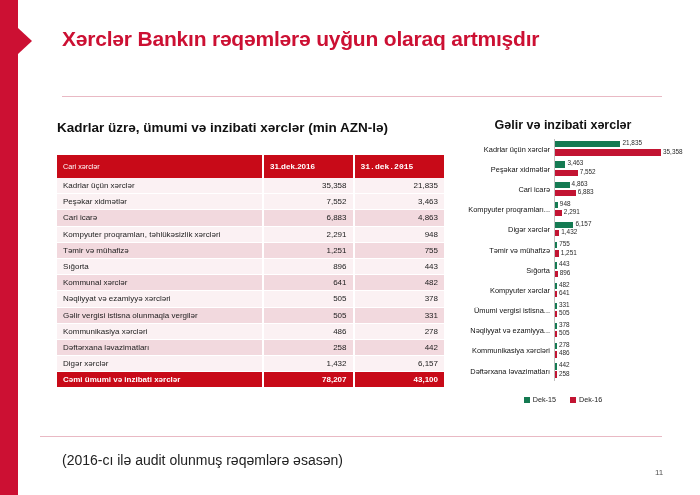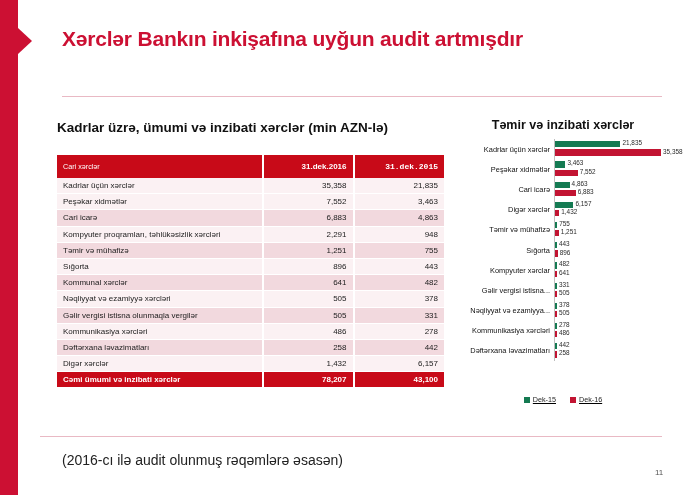--- a/index.html
+++ b/index.html
@@ -46,21 +46,21 @@
   #expense-table col.c-num{width:90.5px;}
   #expense-table th{
     background:#c80a18;color:#ffffff;
     font-size:7.6px;font-weight:bold;
     padding:7px 6px;
     border-right:2px solid #ffffff;
   }
   #expense-table th.th-label{
     text-align:left;font-weight:normal;font-size:7.2px;
   }
-  #expense-table th.th-num{text-align:right;font-size:8px;}
+  #expense-table th.th-num{text-align:left;font-size:8px;}
   #expense-table th:last-child{border-right:none;font-family:Liberation Mono, monospace;}
   #expense-table td{
     font-size:8px;color:#1c1c1c;
     padding:3.1px 6px;
     border-right:2px solid #ffffff;
     border-bottom:1px solid #ffffff;
   }
   #expense-table td:last-child{border-right:none;}
   #expense-table td.cell-label{text-align:left;}
   #expense-table td.cell-num{text-align:right;}
@@ -98,21 +98,20 @@
   .bar.bar-a{top:2.2px;background:#147a52;}
   .bar.bar-b{top:10.4px;background:#c21432;}
   .bar-val{
     position:absolute;font-size:6.4px;color:#2b2b2b;white-space:nowrap;
   }
   .bar-val.v-a{top:0.3px;}
   .bar-val.v-b{top:8.6px;}
   #chart-legend{
     display:flex;justify-content:center;gap:14px;
     margin-top:6px;
-    text-decoration:underline;
   }
   .legend-item{display:flex;align-items:center;gap:3px;font-size:7.2px;color:#222;}
   .legend-swatch{width:6px;height:6px;display:inline-block;}
   
   #footer-rule{
     position:absolute;left:40px;top:436px;width:622px;height:1px;
     background:#e9b9c4;
   }
   #footnote{
     position:absolute;left:62px;top:452px;
@@ -122,21 +121,21 @@
     position:absolute;left:655px;top:468px;
     font-size:8px;color:#555;
   }
 </style>
 </head>
 <body>
 
 <div id="left-rail"></div>
 <div id="rail-chevron"></div>
 
-<div id="slide-title">Xərclər Bankın inkişafına uyğun audit artmışdır</div>
+<div id="slide-title">Xərclər Bankın rəqəmlərə uyğun olaraq artmışdır</div>
 <div id="title-rule"></div>
 
 <div id="table-title">Kadrlar üzrə, ümumi və inzibati xərclər (min AZN-lə)</div>
 
 <table id="expense-table">
   <colgroup>
     <col class="c-label">
       <col class="c-num">
       <col class="c-num">
   </colgroup>
@@ -210,21 +209,21 @@
       </tr>
       <tr class="row-total">
         <td class="cell-label">Cəmi ümumi və inzibati xərclər</td>
         <td class="cell-num">78,207</td>
         <td class="cell-num">43,100</td>
       </tr>
     </tbody>
 </table>
 
 <div id="chart-panel">
-  <div id="chart-title">Təmir və inzibati xərclər</div>
+  <div id="chart-title">Gəlir və inzibati xərclər</div>
   <div id="chart-plot">
       <div class="chart-row">
         <div class="cat-label">Kadrlar üçün xərclər</div>
         <div class="bars">
           <div class="bar bar-a" style="width: 65.4593px; background: rgb(20, 122, 82);"></div>
           <span class="bar-val v-a" style="left: 67.4593px;">21,835</span>
           <div class="bar bar-b" style="width: 106px; background: rgb(194, 20, 50);"></div>
           <span class="bar-val v-b" style="left: 108px;">35,358</span>
         </div>
       </div>
@@ -240,20 +239,29 @@
       <div class="chart-row">
         <div class="cat-label">Cari icarə</div>
         <div class="bars">
           <div class="bar bar-a" style="width: 14.5788px; background: rgb(20, 122, 82);"></div>
           <span class="bar-val v-a" style="left: 16.5788px;">4,863</span>
           <div class="bar bar-b" style="width: 20.6346px; background: rgb(194, 20, 50);"></div>
           <span class="bar-val v-b" style="left: 22.6346px;">6,883</span>
         </div>
       </div>
       <div class="chart-row">
+        <div class="cat-label">Kompyuter proqramları...</div>
+        <div class="bars">
+          <div class="bar bar-a" style="width: 2.84202px; background: rgb(20, 122, 82);"></div>
+          <span class="bar-val v-a" style="left: 4.84202px;">948</span>
+          <div class="bar bar-b" style="width: 6.86821px; background: rgb(194, 20, 50);"></div>
+          <span class="bar-val v-b" style="left: 8.86821px;">2,291</span>
+        </div>
+      </div>
+      <div class="chart-row">
         <div class="cat-label">Digər xərclər</div>
         <div class="bars">
           <div class="bar bar-a" style="width: 18.4581px; background: rgb(20, 122, 82);"></div>
           <span class="bar-val v-a" style="left: 20.4581px;">6,157</span>
           <div class="bar bar-b" style="width: 4.293px; background: rgb(194, 20, 50);"></div>
           <span class="bar-val v-b" style="left: 6.293px;">1,432</span>
         </div>
       </div>
       <div class="chart-row">
         <div class="cat-label">Təmir və mühafizə</div>
@@ -276,21 +284,21 @@
       <div class="chart-row">
         <div class="cat-label">Kompyuter xərclar</div>
         <div class="bars">
           <div class="bar bar-a" style="width: 2px; background: rgb(20, 122, 82);"></div>
           <span class="bar-val v-a" style="left: 4px;">482</span>
           <div class="bar bar-b" style="width: 2px; background: rgb(194, 20, 50);"></div>
           <span class="bar-val v-b" style="left: 4px;">641</span>
         </div>
       </div>
       <div class="chart-row">
-        <div class="cat-label">Gəlir vergisi istisna...</div>
+        <div class="cat-label">Ümumi vergisi istisna...</div>
         <div class="bars">
           <div class="bar bar-a" style="width: 2px; background: rgb(20, 122, 82);"></div>
           <span class="bar-val v-a" style="left: 4px;">331</span>
           <div class="bar bar-b" style="width: 2px; background: rgb(194, 20, 50);"></div>
           <span class="bar-val v-b" style="left: 4px;">505</span>
         </div>
       </div>
       <div class="chart-row">
         <div class="cat-label">Nəqliyyat və ezamiyya...</div>
         <div class="bars">

